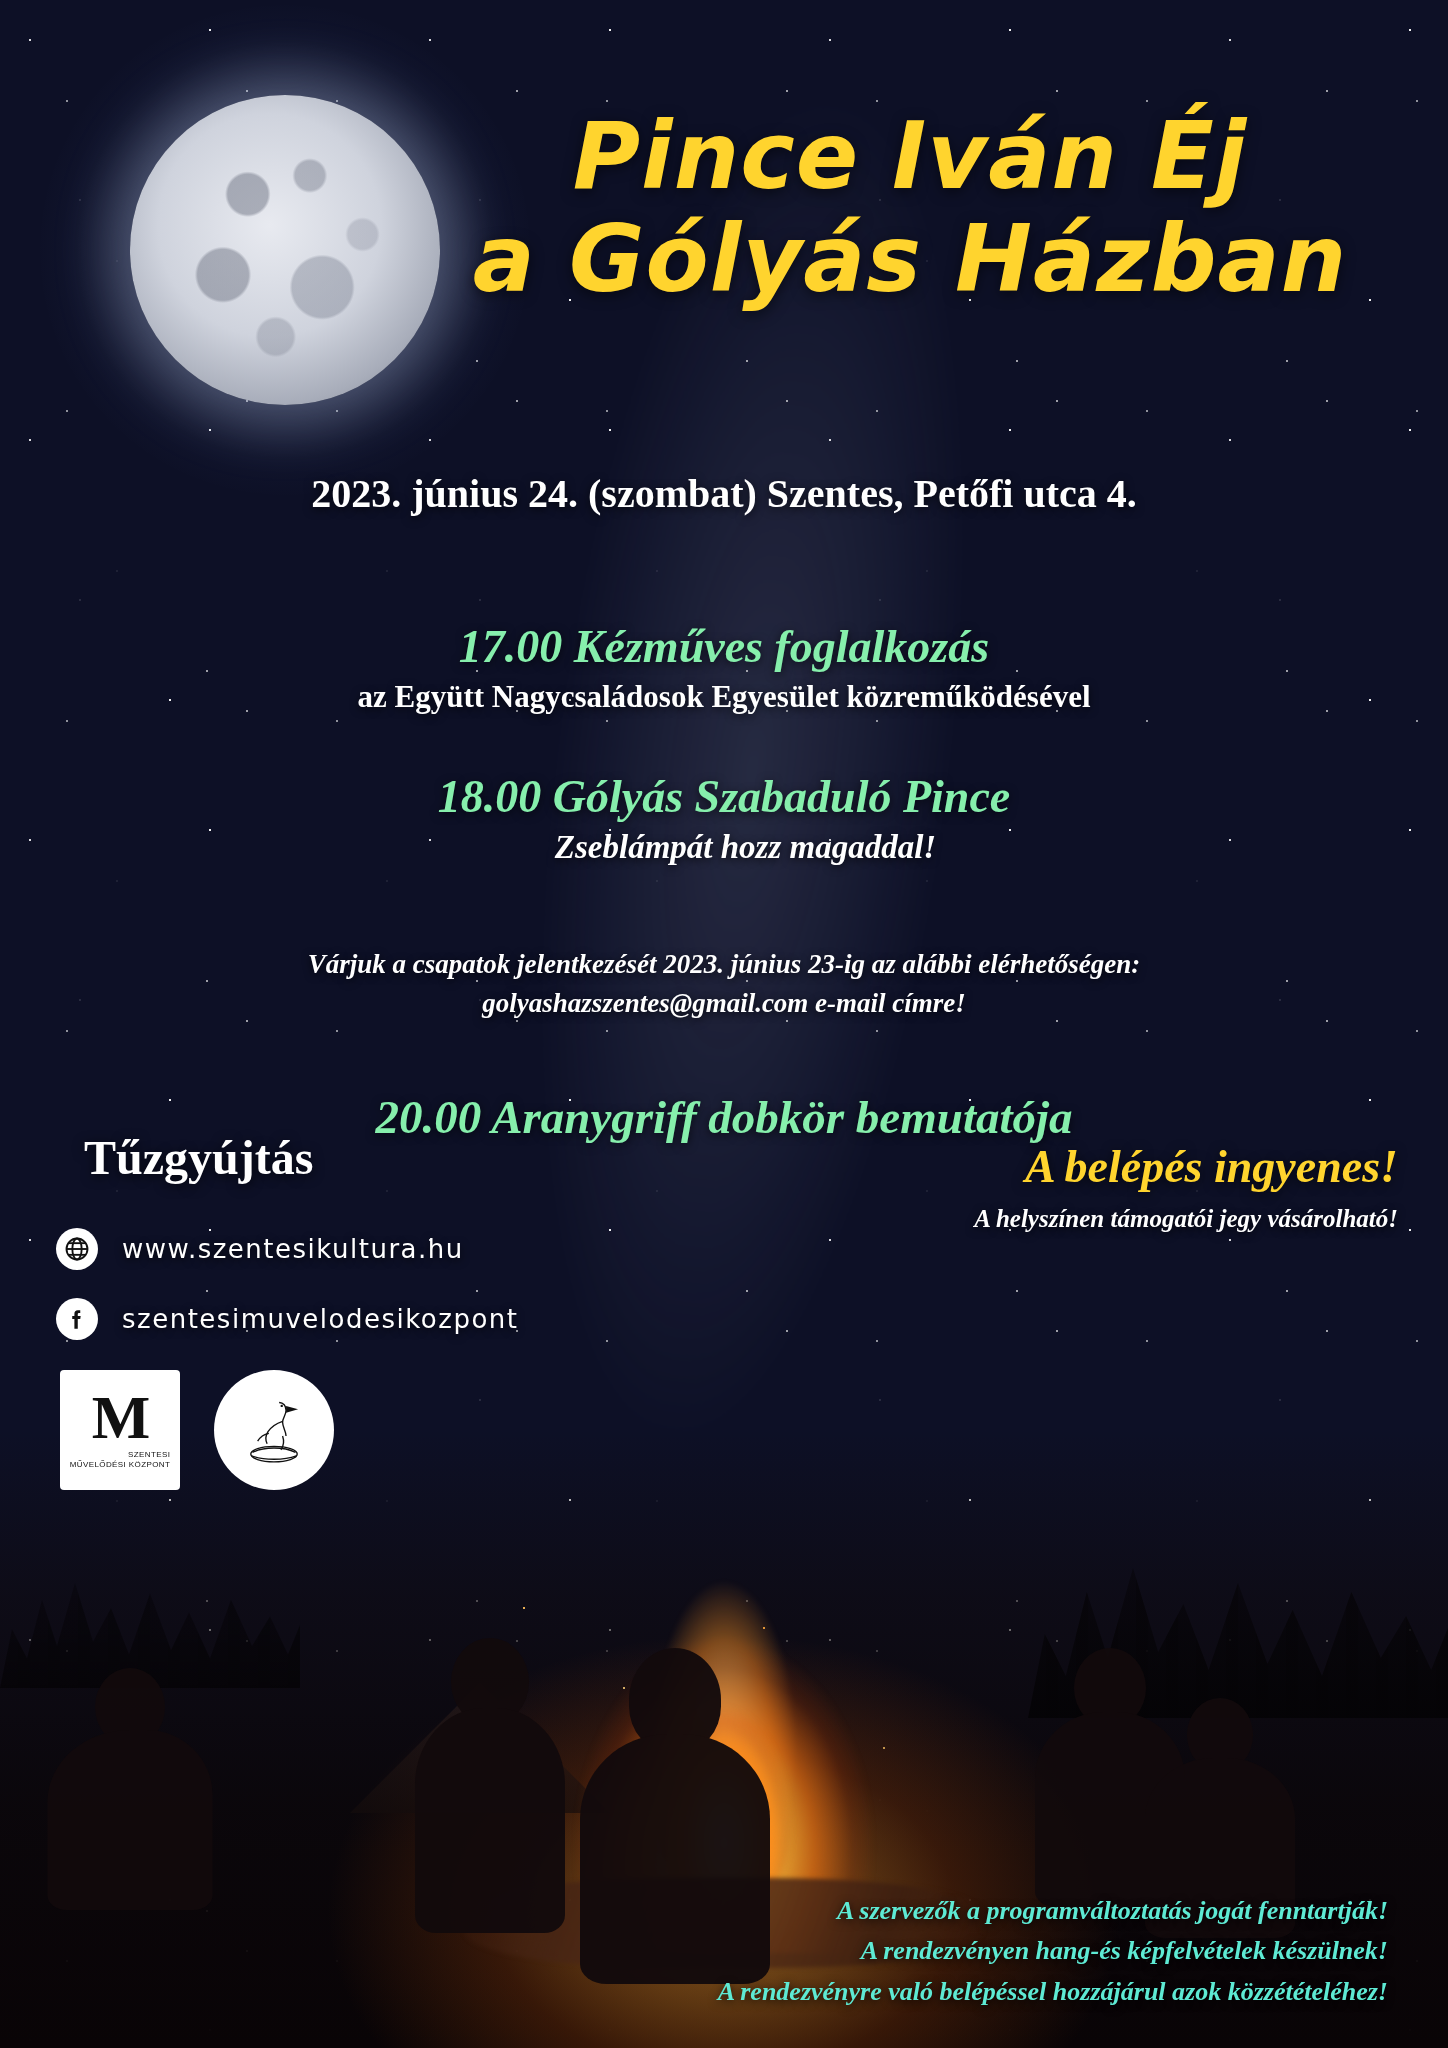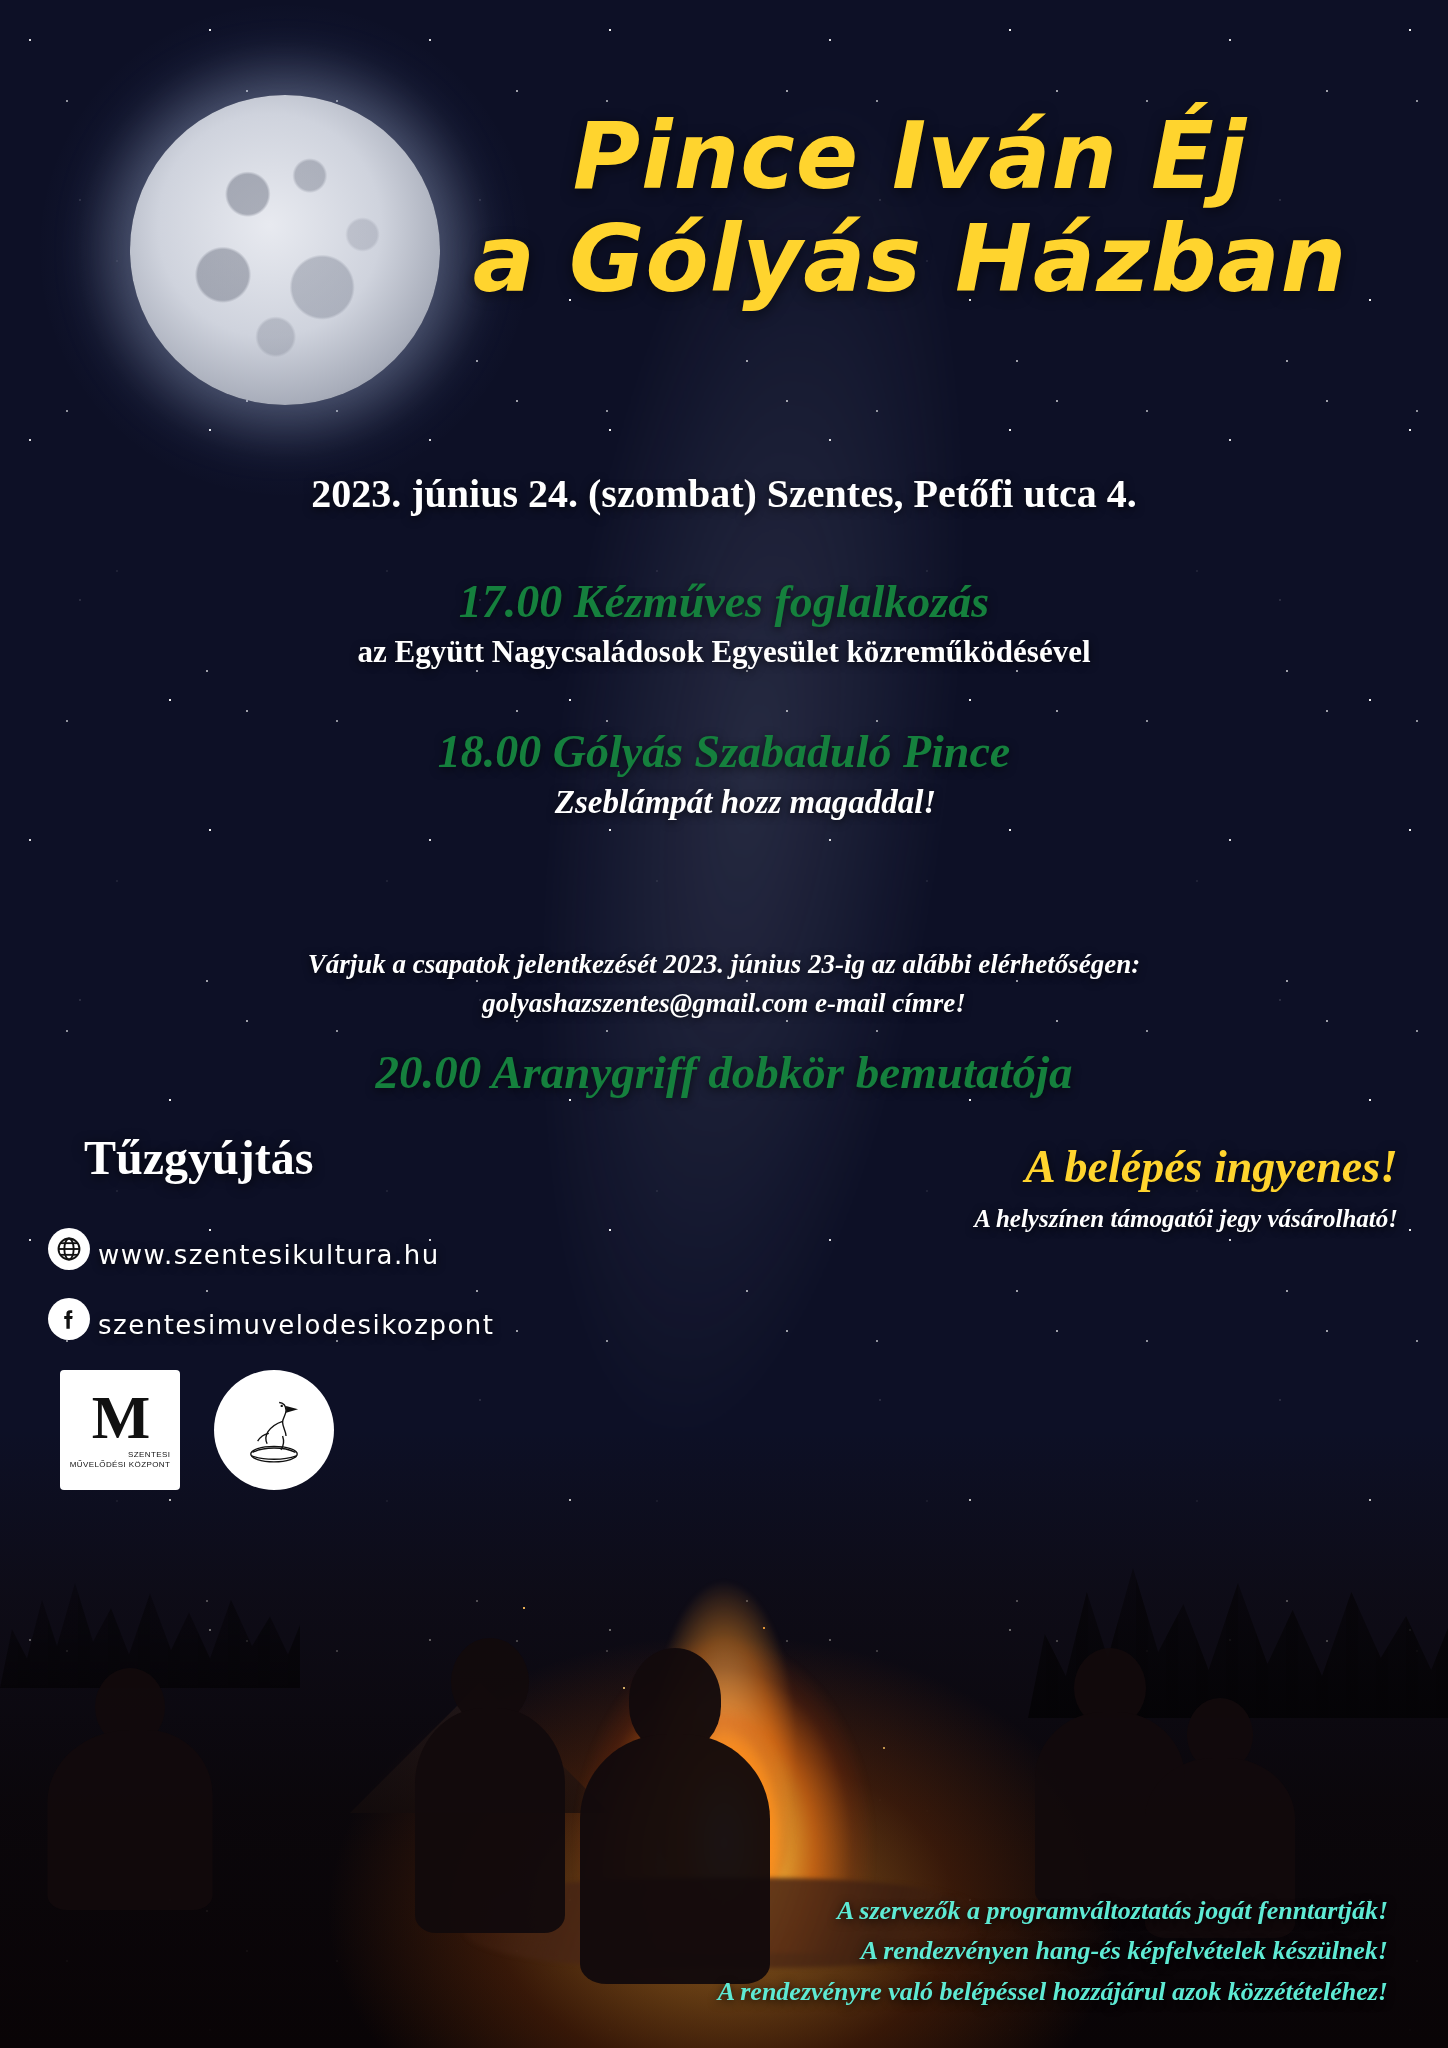--- a/index.html
+++ b/index.html
@@ -246,26 +246,27 @@
     text-align: center;
     color: #ffffff;
     font-family: "Liberation Serif", serif;
     font-weight: bold;
     font-size: 40px;
     text-shadow: 0 2px 10px rgba(0,0,0,0.7);
   }
 
   .block { position: absolute; left: 0; right: 0; text-align: center; }
   .prog-title {
-    color: #15803d;
+    color: #86efac;
     font-family: "Liberation Serif", serif;
     font-weight: bold;
     font-style: italic;
     font-size: 46px;
     text-shadow: 0 2px 10px rgba(0,0,0,0.65);
+    margin-top: 45px;
   }
   .prog-sub {
     color: #ffffff;
     font-family: "Liberation Serif", serif;
     font-weight: bold;
     font-size: 31px;
     margin-top: 6px;
     text-shadow: 0 2px 9px rgba(0,0,0,0.7);
   }
   .b1 { top: 575px; }
@@ -321,24 +322,24 @@
     font-family: "Liberation Serif", serif;
     font-style: italic;
     font-weight: bold;
     font-size: 25px;
     text-shadow: 0 2px 9px rgba(0,0,0,0.8);
   }
 
   
   .social {
     position: absolute;
-    left: 48px;
+    left: 56px;
     display: flex;
-    align-items: flex-end;
-    gap: 8px;
+    align-items: center;
+    gap: 24px;
     color: #ffffff;
     font-family: "DejaVu Sans", sans-serif;
     font-size: 26px;
     letter-spacing: 1.5px;
     text-shadow: 0 2px 8px rgba(0,0,0,0.8);
   }
   .social.web { top: 1228px; }
   .social.fb { top: 1298px; }
   .badge {
     width: 42px; height: 42px;

